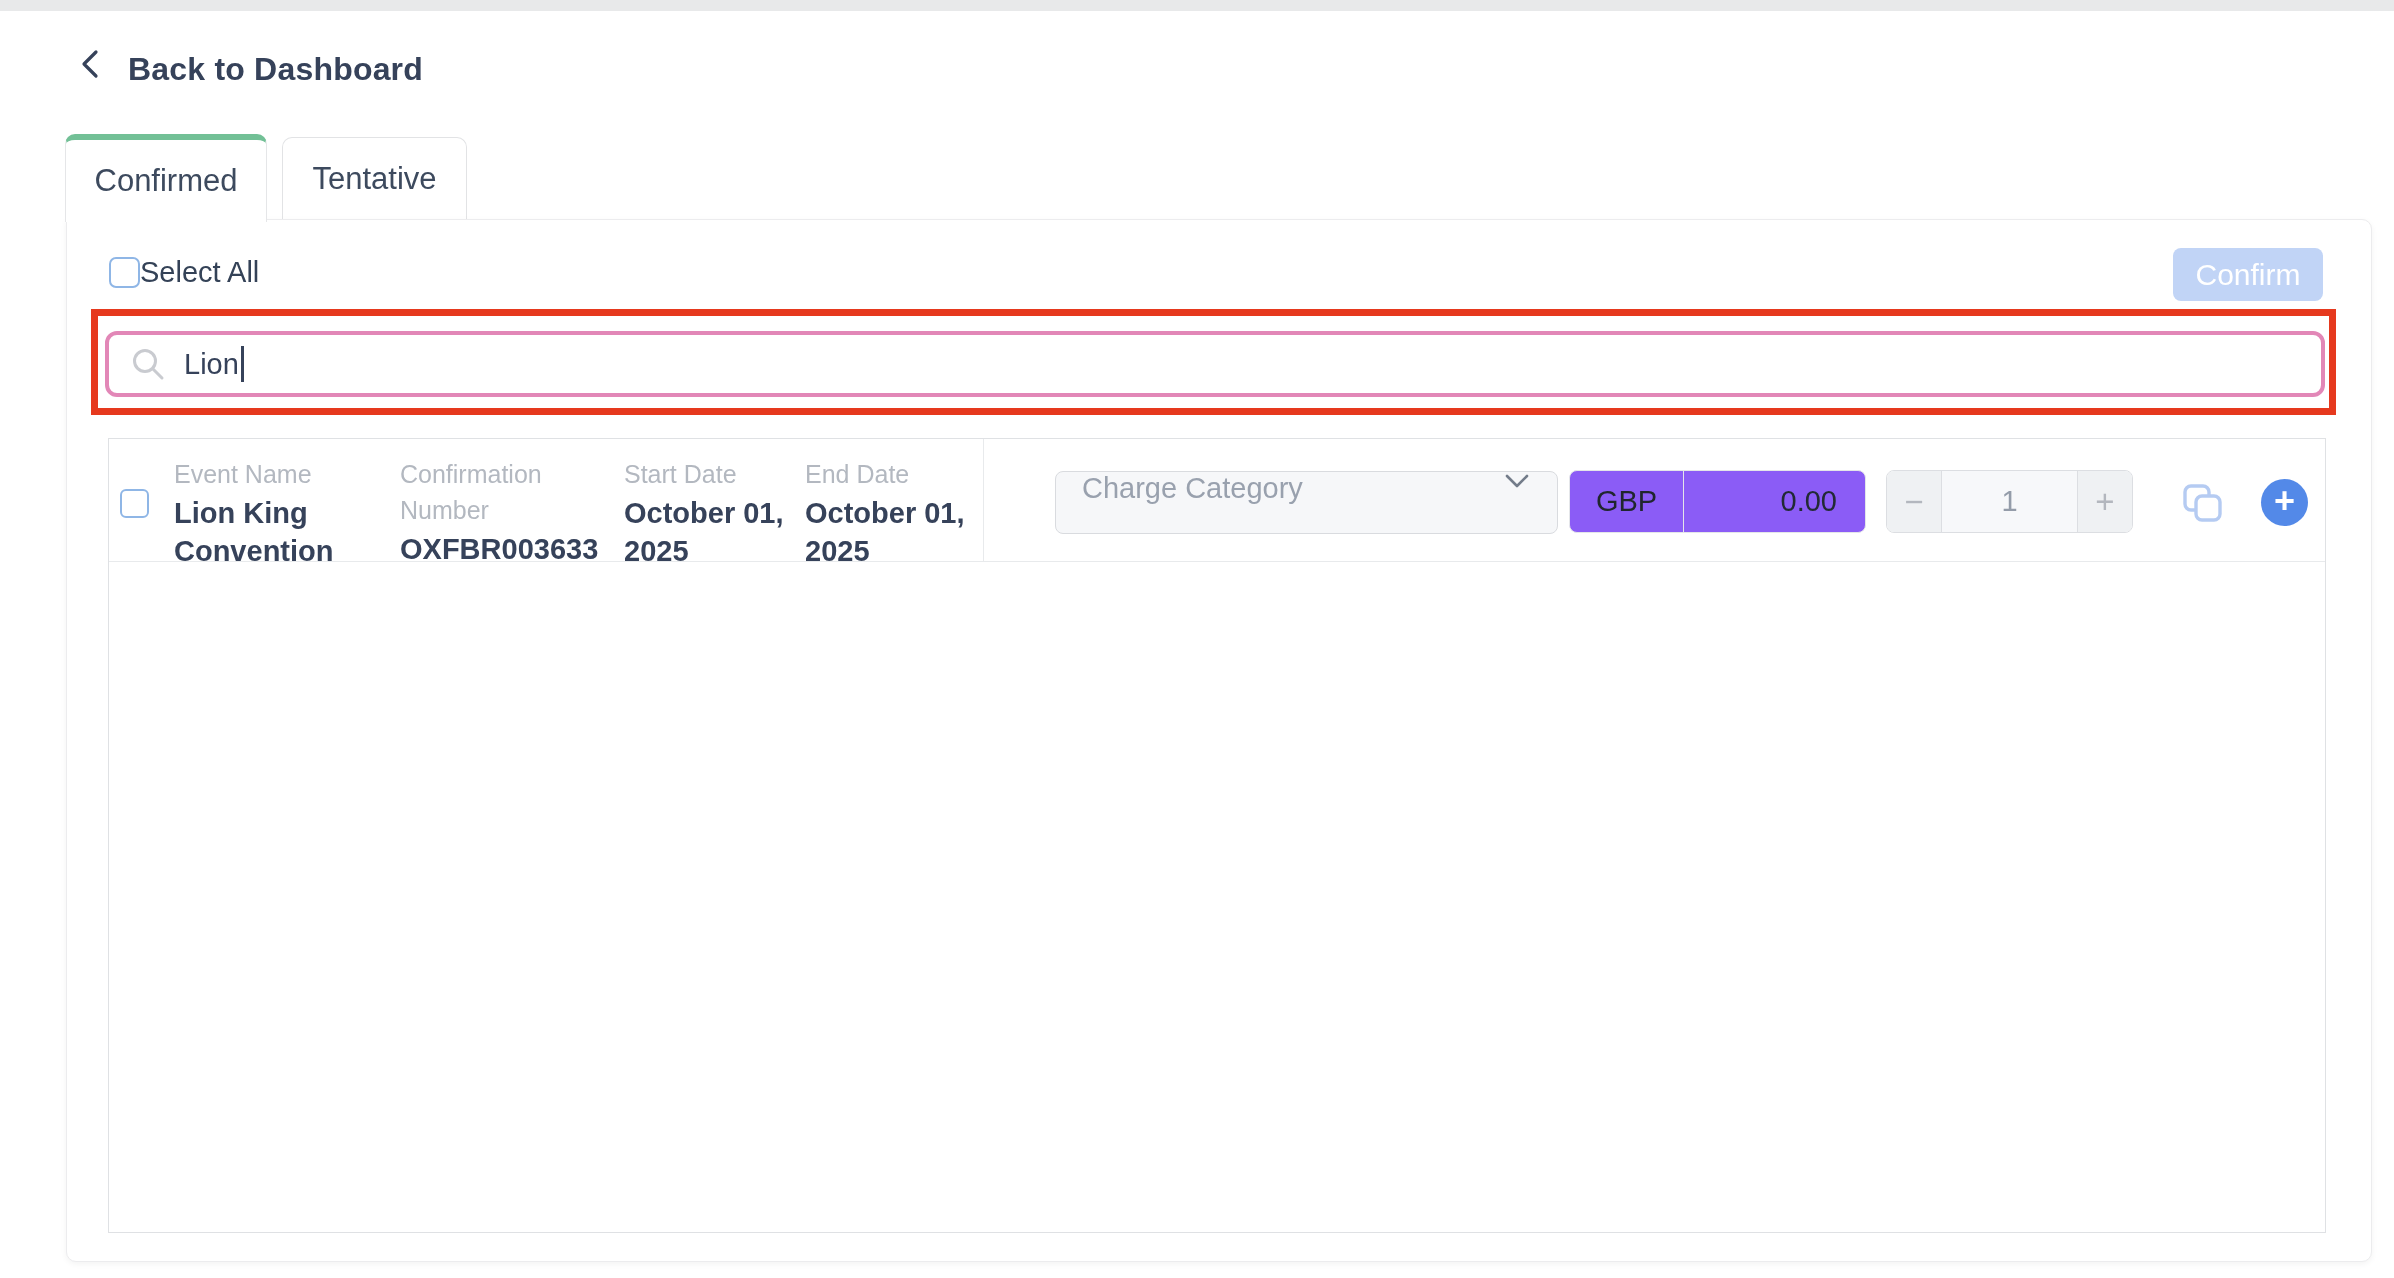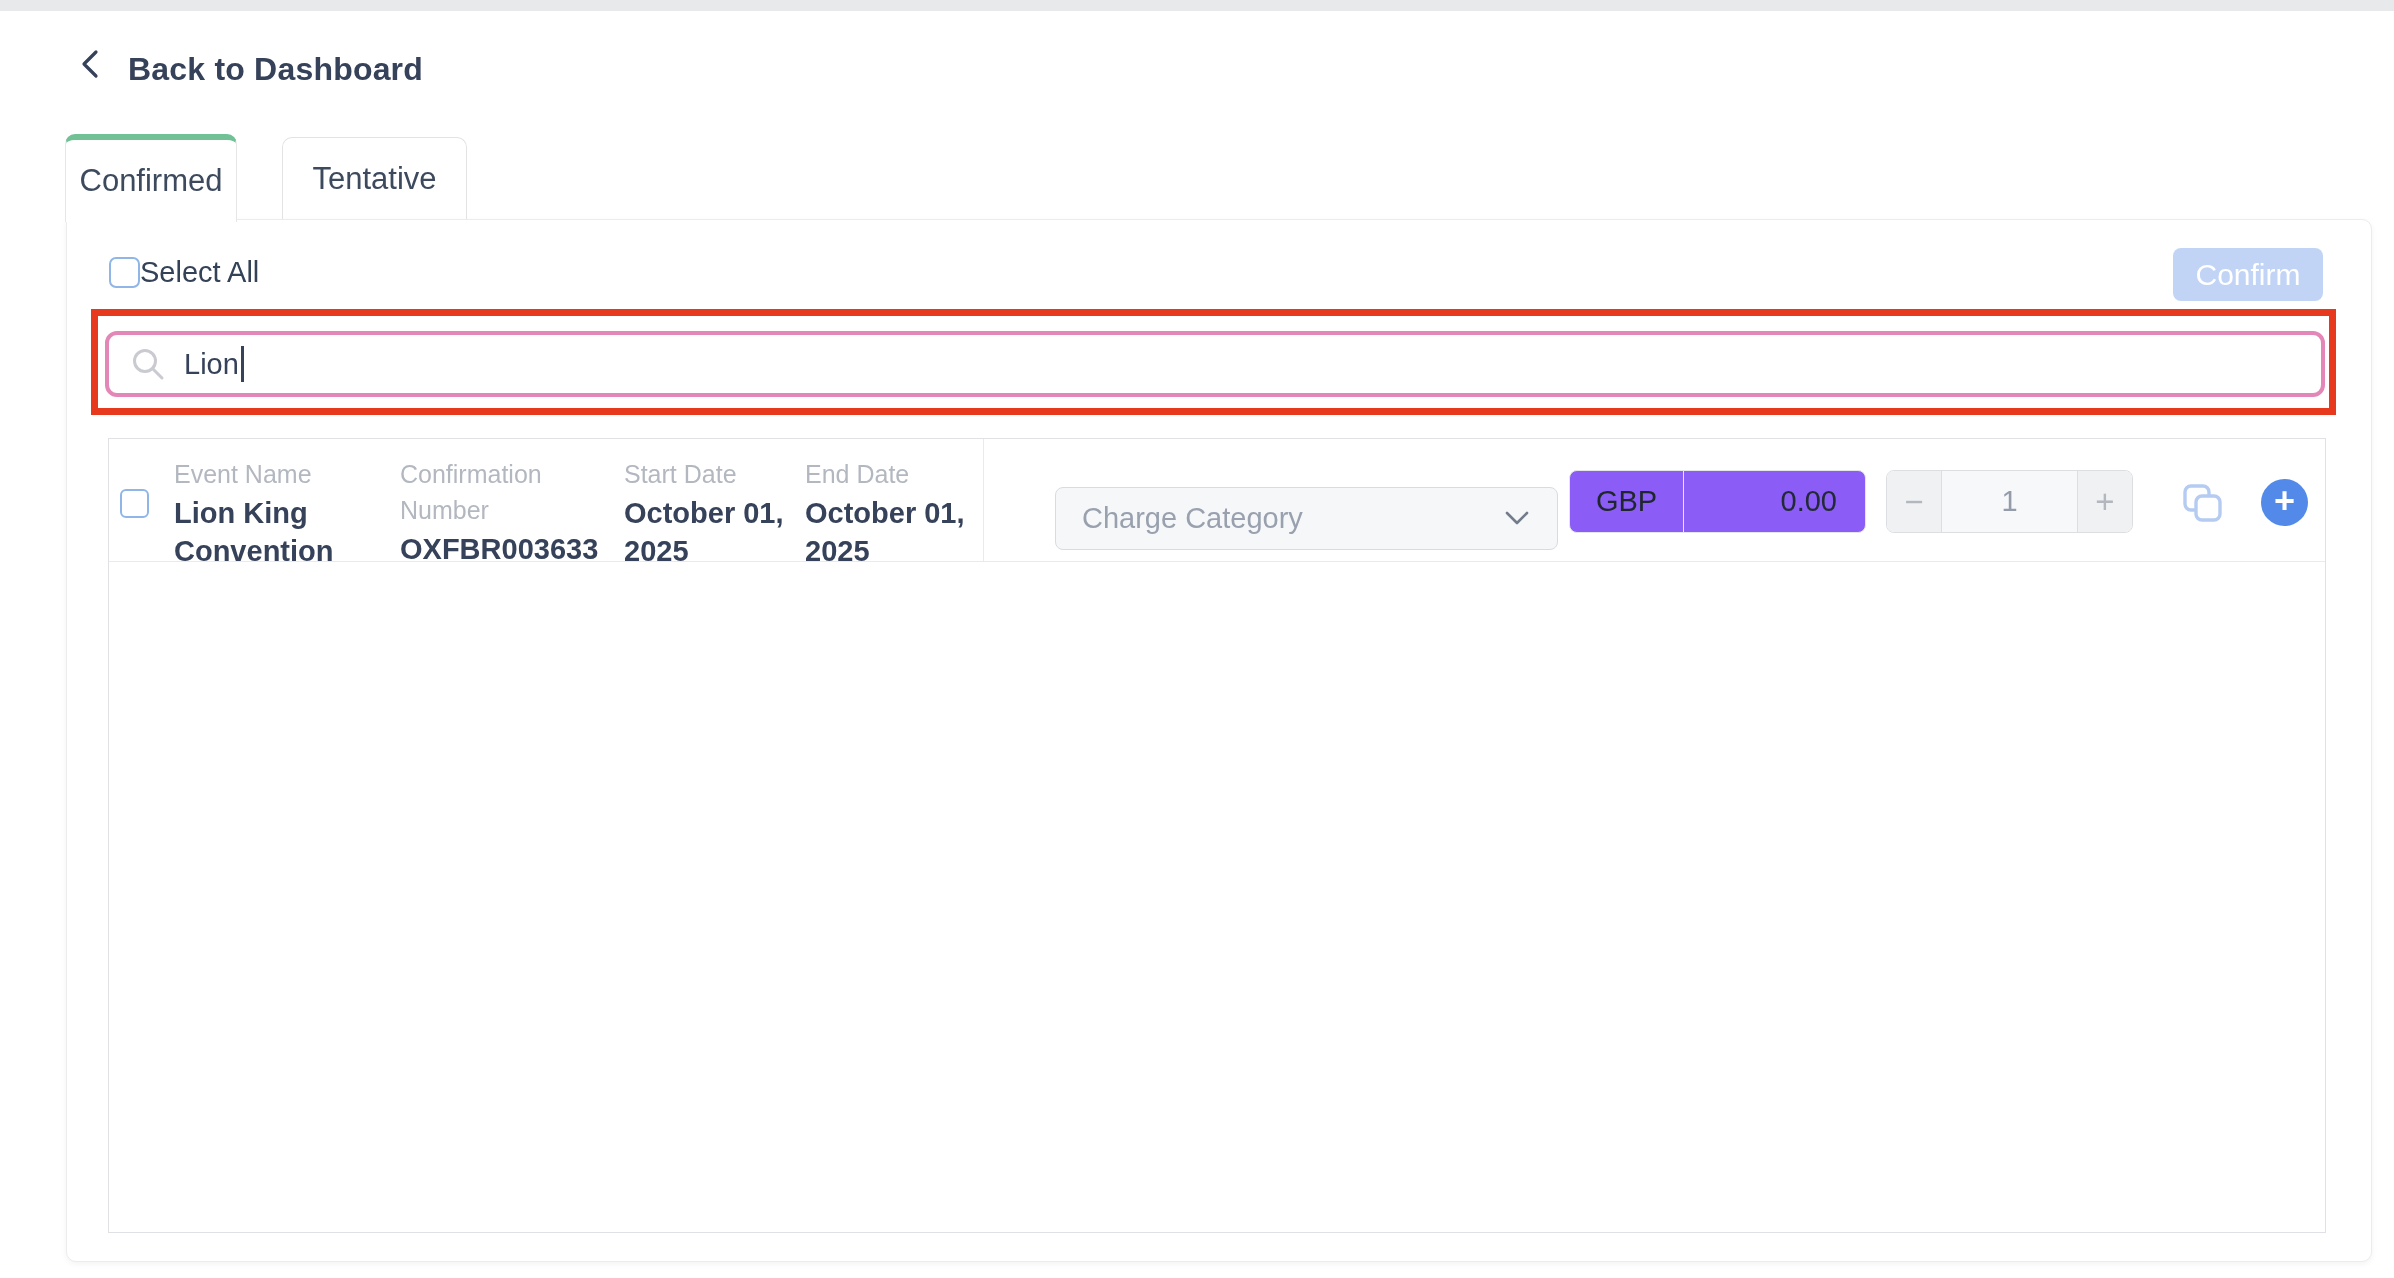--- a/index.html
+++ b/index.html
@@ -20,21 +20,21 @@
   .page{position:relative;width:2394px;height:1278px;background:#fff;overflow:hidden;}
 
   .top-strip{position:absolute;left:0;top:0;width:2394px;height:11px;background:#e8e9ea;}
 
   .back-link{position:absolute;left:76px;top:40px;display:flex;align-items:center;gap:22px;cursor:pointer;}
   .back-link .chev{display:flex;align-items:center;color:var(--text-dark);}
   .back-link .lbl{font-size:32px;font-weight:bold;color:var(--text-dark);letter-spacing:.2px;margin-top:11px;}
 
   .tab{position:absolute;background:#fff;border-radius:10px 10px 0 0;display:flex;align-items:center;justify-content:center;
        font-size:31px;color:#3d4a5e;cursor:pointer;}
-  .tab.active{left:65px;top:134px;width:172px;height:88px;border:1px solid #e5e6e8;border-bottom:none;
+  .tab.active{left:65px;top:134px;width:202px;height:88px;border:1px solid #e5e6e8;border-bottom:none;
        border-top:6px solid var(--tab-active-green);z-index:3;text-align:right;}
   .tab.inactive{left:282px;top:137px;width:185px;height:82px;border:1px solid #e2e3e5;border-bottom:none;z-index:1;}
 
   .card{position:absolute;left:66px;top:219px;width:2306px;height:1043px;background:#fff;
         border:1px solid #ececee;border-radius:0 10px 10px 10px;box-shadow:0 2px 6px rgba(0,0,0,.05);z-index:2;}
 
   .checkbox{background:#fff;border:2px solid var(--checkbox-blue);border-radius:7px;cursor:pointer;}
   .select-all{position:absolute;left:42px;top:36px;display:flex;align-items:center;}
   .select-all .checkbox{width:31px;height:31px;}
   .select-all .lbl{font-size:29px;color:#344257;}
@@ -56,22 +56,22 @@
   .booking-row .checkbox{position:absolute;left:11px;top:50px;width:29px;height:29px;border-radius:6px;}
   .cell{position:absolute;top:17px;}
   .cell .clabel{font-size:25px;line-height:36px;color:var(--text-gray);}
   .cell .cvalue{font-size:29px;line-height:38px;font-weight:bold;color:var(--text-dark);margin-top:2px;}
   .cell-event{left:65px;width:170px;}
   .cell-conf{left:291px;width:212px;}
   .cell-start{left:515px;width:175px;}
   .cell-end{left:696px;width:175px;}
   .row-divider{position:absolute;left:874px;top:0;width:1px;height:123px;background:#e8eaec;}
 
-  .charge-select{position:absolute;left:946px;top:48px;width:503px;height:63px;background:#f6f7f9;border:1px solid #d9dbdf;
-        border-radius:8px;display:flex;align-items:center;justify-content:space-between;padding:0 26px;cursor:pointer;}
+  .charge-select{position:absolute;left:946px;top:32px;width:503px;height:63px;background:#f6f7f9;border:1px solid #d9dbdf;
+        border-radius:8px;display:flex;align-items:flex-start;justify-content:space-between;padding:0 26px;cursor:pointer;}
   .charge-select .ph{font-size:29px;color:#99a1ae;}
   .charge-select .dchev{display:flex;align-items:center;color:#737c8a;}
 
   .currency-group{position:absolute;left:1460px;top:31px;width:297px;height:63px;border:1px solid #e4e6e9;border-radius:8px;
         display:flex;overflow:hidden;background:#8b5cf6;}
   .currency-group .cur{width:114px;display:flex;align-items:center;justify-content:center;font-size:29px;color:#20262e;
         border-right:1px solid #e4e6e9;}
   .currency-group .amt{flex:1;display:flex;align-items:center;justify-content:flex-end;padding-right:28px;font-size:29px;color:var(--amount-dark);}
 
   .stepper{position:absolute;left:1777px;top:31px;width:247px;height:63px;border:1px solid #dcdee2;border-radius:8px;

